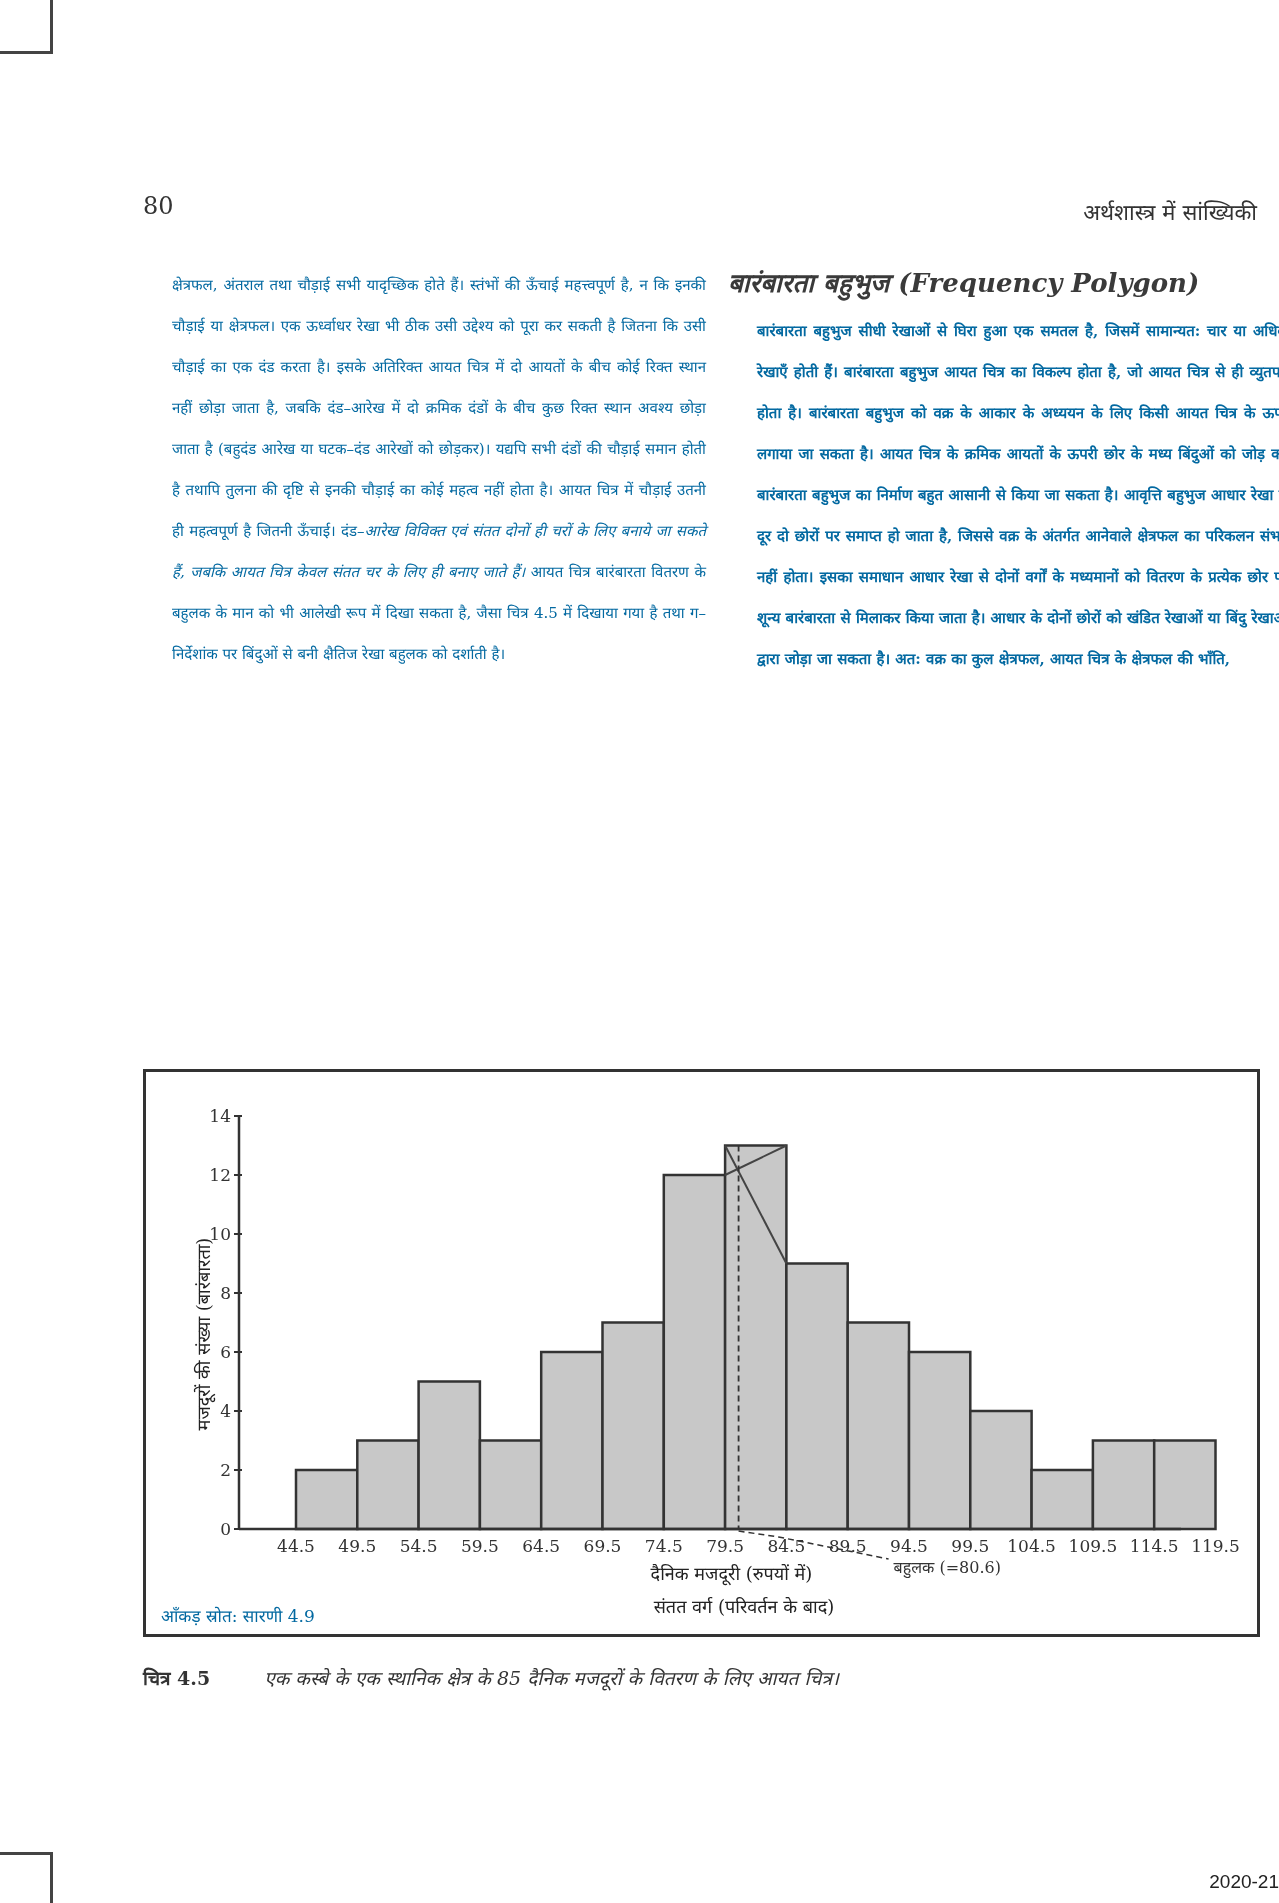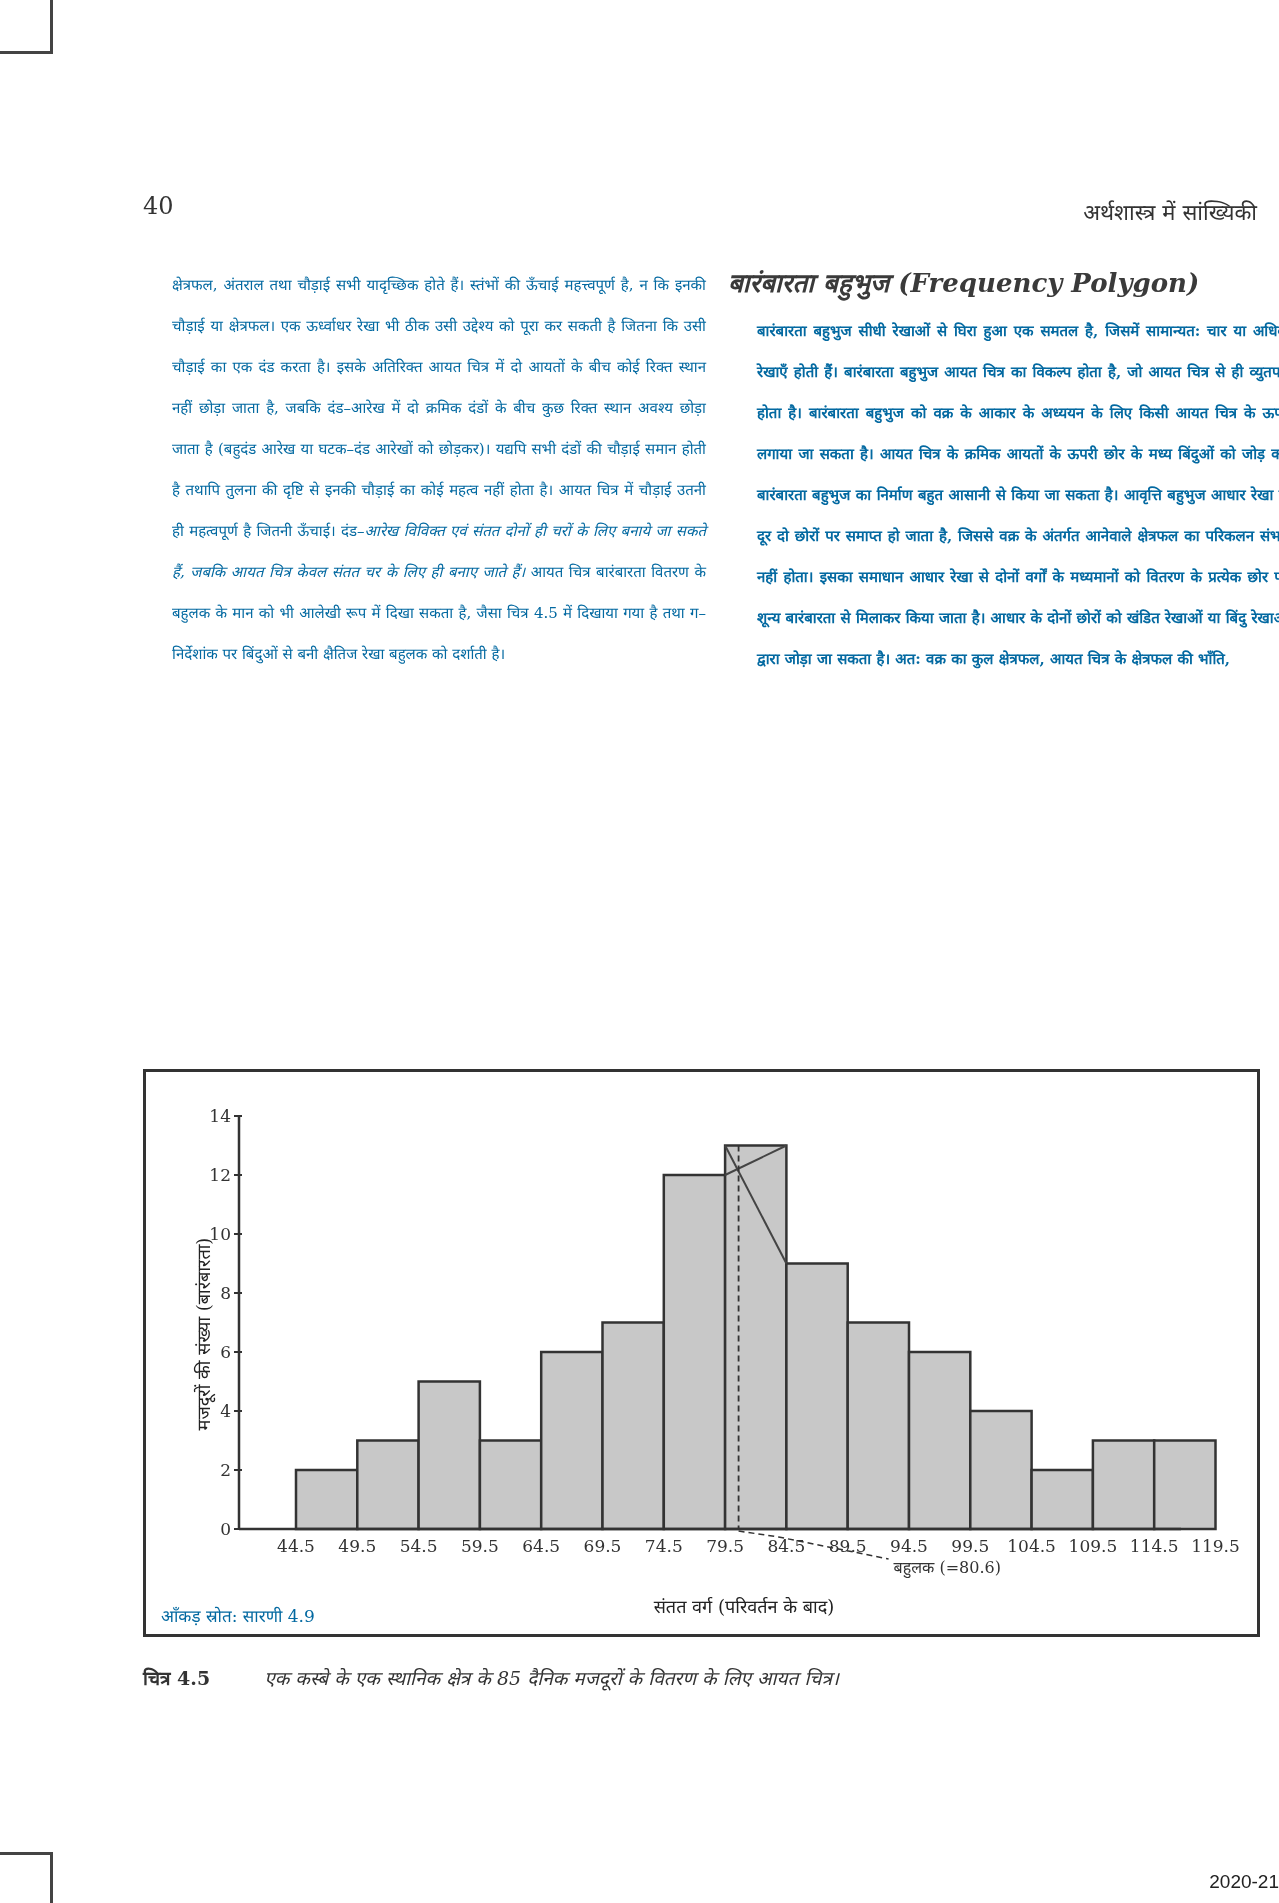--- a/index.html
+++ b/index.html
@@ -31,21 +31,21 @@
   .caption span.it { font-style:italic;margin-left:48px; }
   .footer { position:absolute; left:0; width:1279px; top:1871px; text-align:right;
             font-family:"Liberation Sans", sans-serif; font-size:19px; color:#222; }
 </style>
 </head>
 <body>
 
 <div class="crop-tl"></div>
 <div class="crop-bl"></div>
 
-<div class="page-num">40</div>
+<div class="page-num">80</div>
 <div class="running-head">अर्थशास्त्र में सांख्यिकी</div>
 
 <div class="col col-left">
   <p><span>क्षेत्रफल, अंतराल तथा चौड़ाई सभी यादृच्छिक होते हैं। स्तंभों की ऊँचाई महत्त्वपूर्ण है, न कि इनकी चौड़ाई या क्षेत्रफल। एक ऊर्ध्वाधर रेखा भी ठीक उसी उद्देश्य को पूरा कर सकती है जितना कि उसी चौड़ाई का एक दंड करता है। इसके अतिरिक्त आयत चित्र में दो आयतों के बीच कोई रिक्त स्थान नहीं छोड़ा जाता है, जबकि दंड–आरेख में दो क्रमिक दंडों के बीच कुछ रिक्त स्थान अवश्य छोड़ा जाता है (बहुदंड आरेख या घटक–दंड आरेखों को छोड़कर)। यद्यपि सभी दंडों की चौड़ाई समान होती है तथापि तुलना की दृष्टि से इनकी चौड़ाई का कोई महत्व नहीं होता है। आयत चित्र में चौड़ाई उतनी ही महत्वपूर्ण है जितनी ऊँचाई। दंड–</span><span class="it">आरेख विविक्त एवं संतत दोनों ही चरों के लिए बनाये जा सकते हैं, जबकि आयत चित्र केवल संतत चर के लिए ही बनाए जाते हैं।</span><span> आयत चित्र बारंबारता वितरण के बहुलक के मान को भी आलेखी रूप में दिखा सकता है, जैसा चित्र 4.5 में दिखाया गया है तथा ग–निर्देशांक पर बिंदुओं से बनी क्षैतिज रेखा बहुलक को दर्शाती है।</span></p>
 </div>
 
 <div class="sec-title">बारंबारता बहुभुज (Frequency Polygon)</div>
 <div class="col col-right">
   <p>बारंबारता बहुभुज सीधी रेखाओं से घिरा हुआ एक समतल है, जिसमें सामान्यत: चार या अधिक रेखाएँ होती हैं। बारंबारता बहुभुज आयत चित्र का विकल्प होता है, जो आयत चित्र से ही व्युतपन्न होता है। बारंबारता बहुभुज को वक्र के आकार के अध्ययन के लिए किसी आयत चित्र के ऊपर लगाया जा सकता है। आयत चित्र के क्रमिक आयतों के ऊपरी छोर के मध्य बिंदुओं को जोड़ कर बारंबारता बहुभुज का निर्माण बहुत आसानी से किया जा सकता है। आवृत्ति बहुभुज आधार रेखा से दूर दो छोरों पर समाप्त हो जाता है, जिससे वक्र के अंतर्गत आनेवाले क्षेत्रफल का परिकलन संभव नहीं होता। इसका समाधान आधार रेखा से दोनों वर्गों के मध्यमानों को वितरण के प्रत्येक छोर पर शून्य बारंबारता से मिलाकर किया जाता है। आधार के दोनों छोरों को खंडित रेखाओं या बिंदु रेखाओं द्वारा जोड़ा जा सकता है। अत: वक्र का कुल क्षेत्रफल, आयत चित्र के क्षेत्रफल की भाँति,</p>
 </div>
@@ -101,19 +101,20 @@
       <text x="946.9" y="480" text-anchor="middle" font-size="17" fill="#333" font-family="DejaVu Serif, serif">109.5</text>
       <text x="1008.1999999999999" y="480" text-anchor="middle" font-size="17" fill="#333" font-family="DejaVu Serif, serif">114.5</text>
       <text x="1069.5" y="480" text-anchor="middle" font-size="17" fill="#333" font-family="DejaVu Serif, serif">119.5</text>
       <line x1="579.0999999999999" y1="73.5" x2="640.3999999999999" y2="191.5" stroke="#444" stroke-width="2"></line>
       <line x1="640.3999999999999" y1="73.5" x2="579.0999999999999" y2="103" stroke="#444" stroke-width="2"></line>
       <line x1="592.5859999999999" y1="73.5" x2="592.5859999999999" y2="457" stroke="#333" stroke-width="1.8" stroke-dasharray="6,4"></line>
       <path d="M592.5859999999999 459 L632.5859999999999 465 L742.5859999999999 487" fill="none" stroke="#333" stroke-width="1.5" stroke-dasharray="6,4"></path>
       <text x="747.5859999999999" y="501" font-size="16" fill="#333" font-family="DejaVu Serif, serif">बहुलक (=80.6)</text>
     </svg>
   <div class="ylabel">मजदूरों की संख्या (बारंबारता)</div>
+  <div class="xlabel1">दैनिक मजदूरी (रुपयों में)</div>
   <div class="xlabel2">संतत वर्ग (परिवर्तन के बाद)</div>
   <div class="src-note">आँकड़ स्रोत: सारणी 4.9</div>
 </div>
 
 <div class="caption"><b>चित्र 4.5</b><span class="it"> एक कस्बे के एक स्थानिक क्षेत्र के 85 दैनिक मजदूरों के वितरण के लिए आयत चित्र।</span></div>
 
 <div class="footer">2020-21</div>
 
 </body></html>

